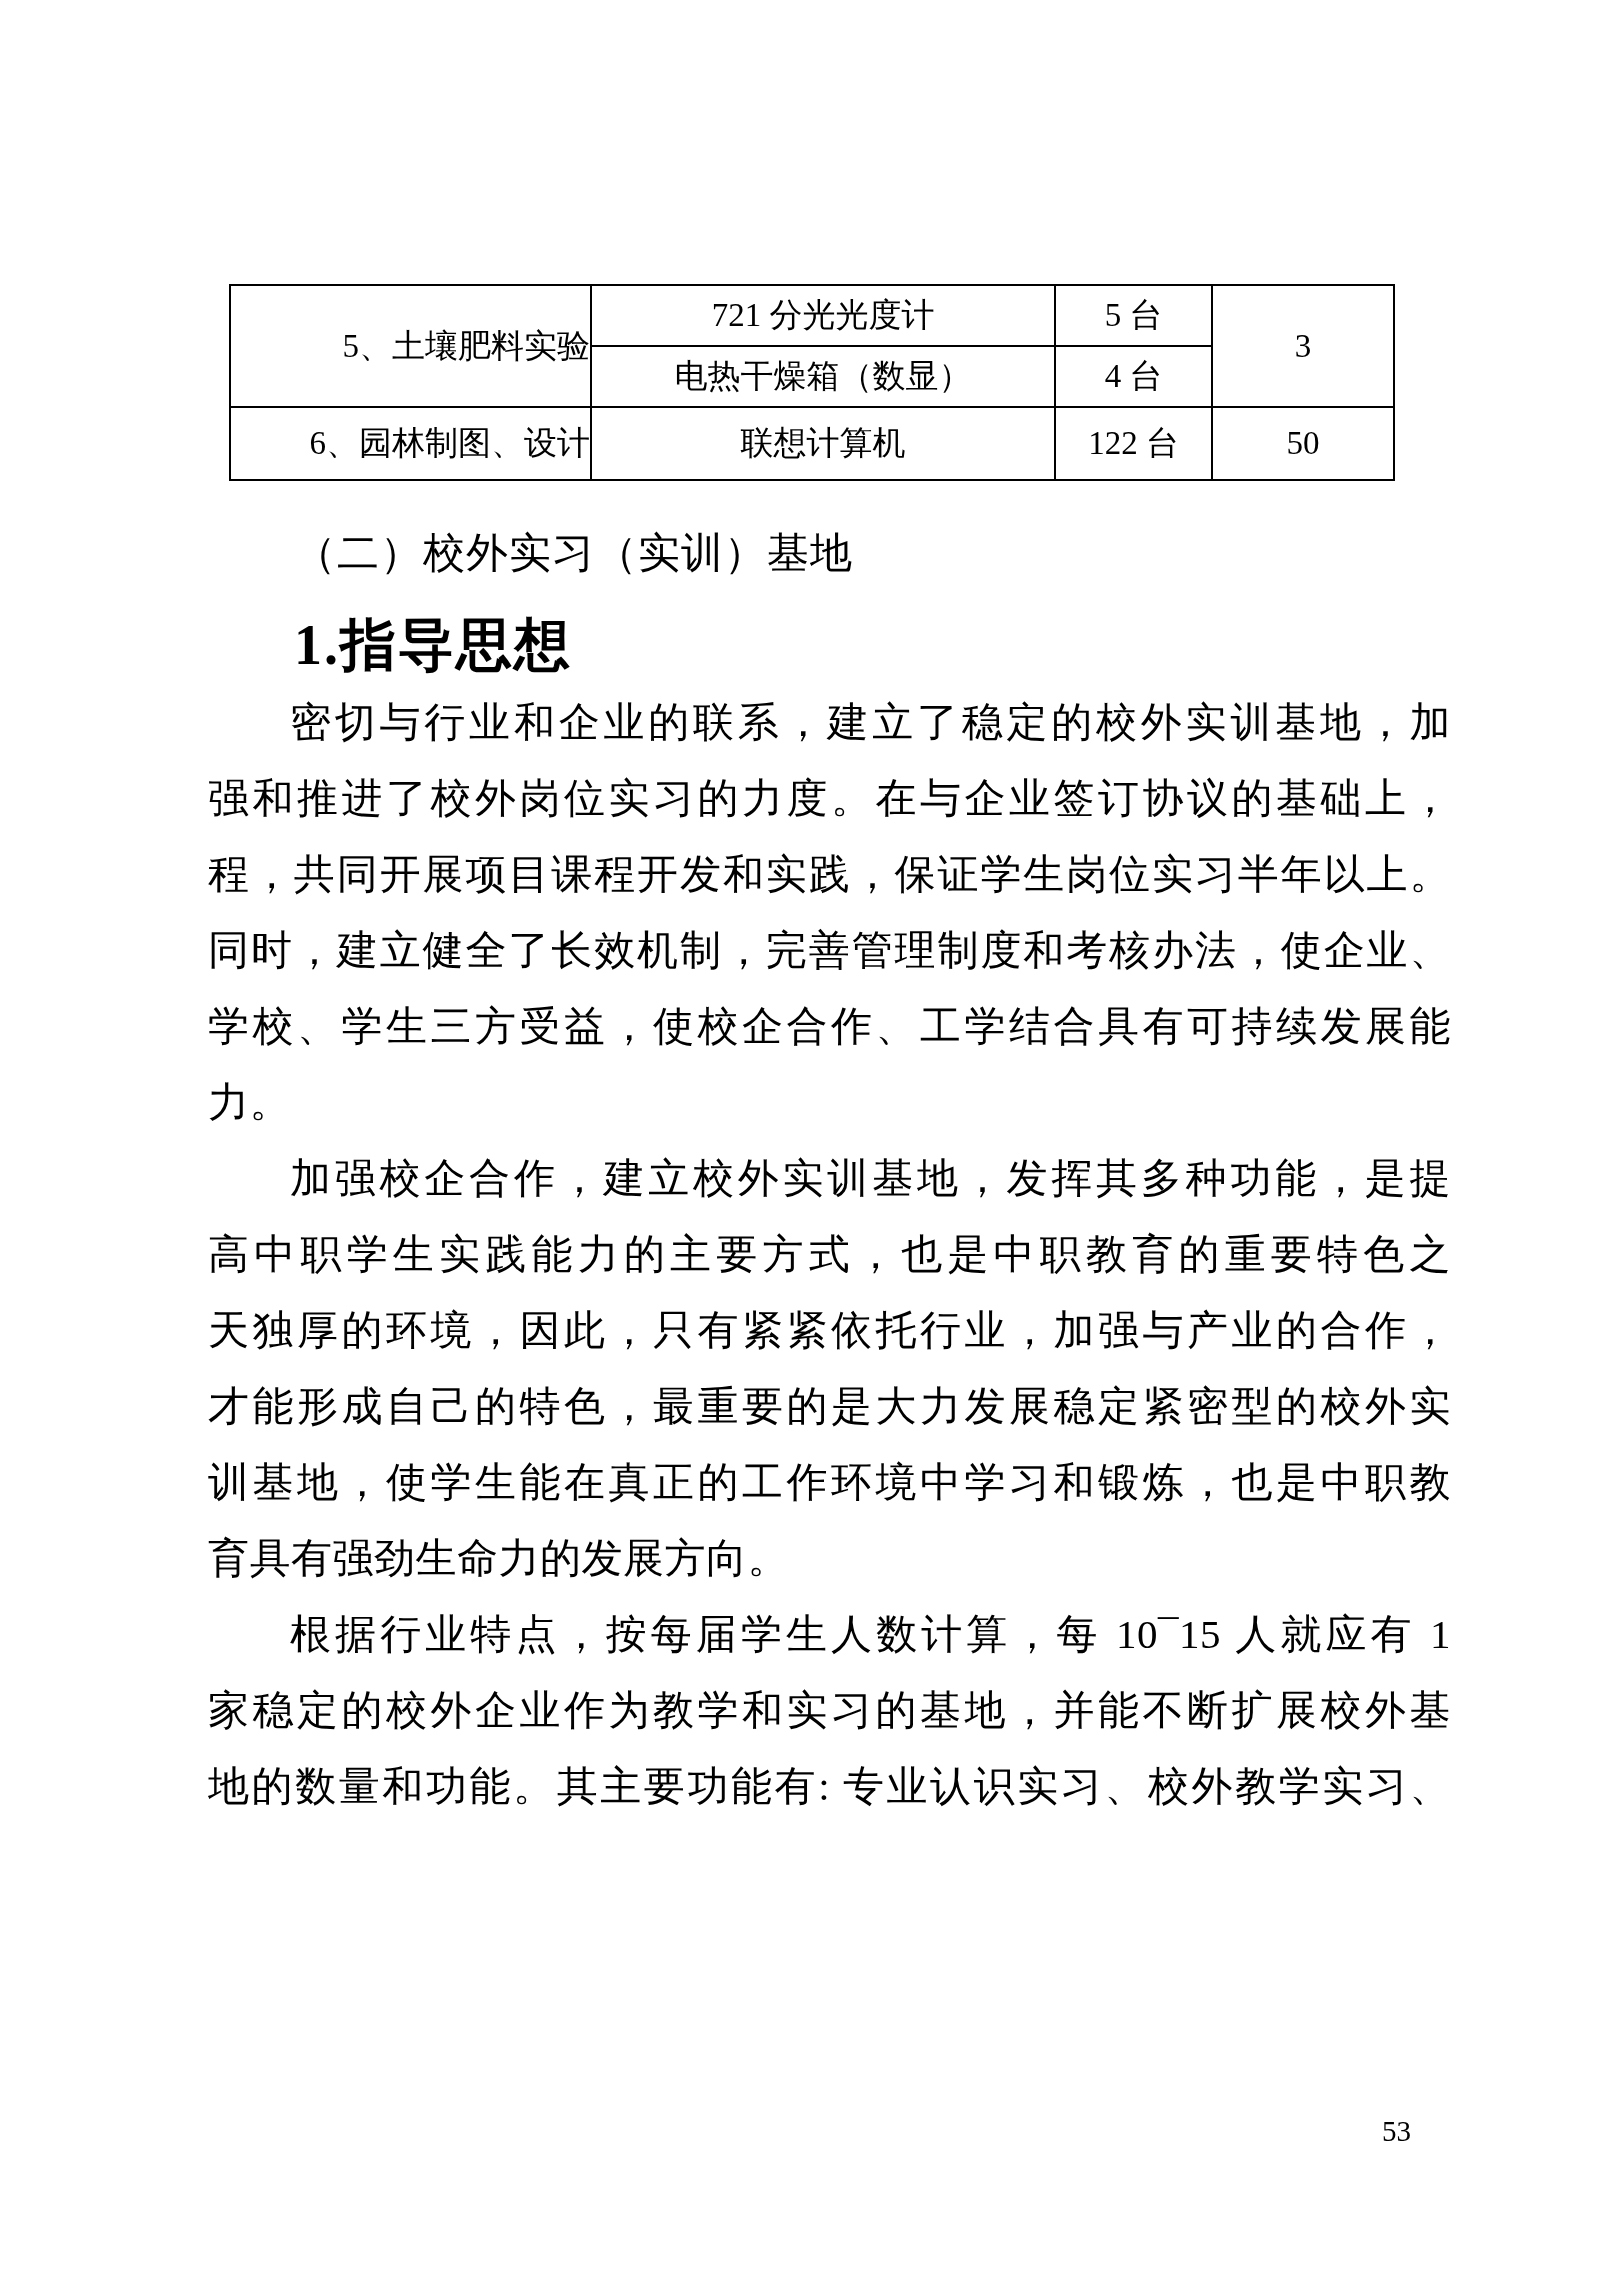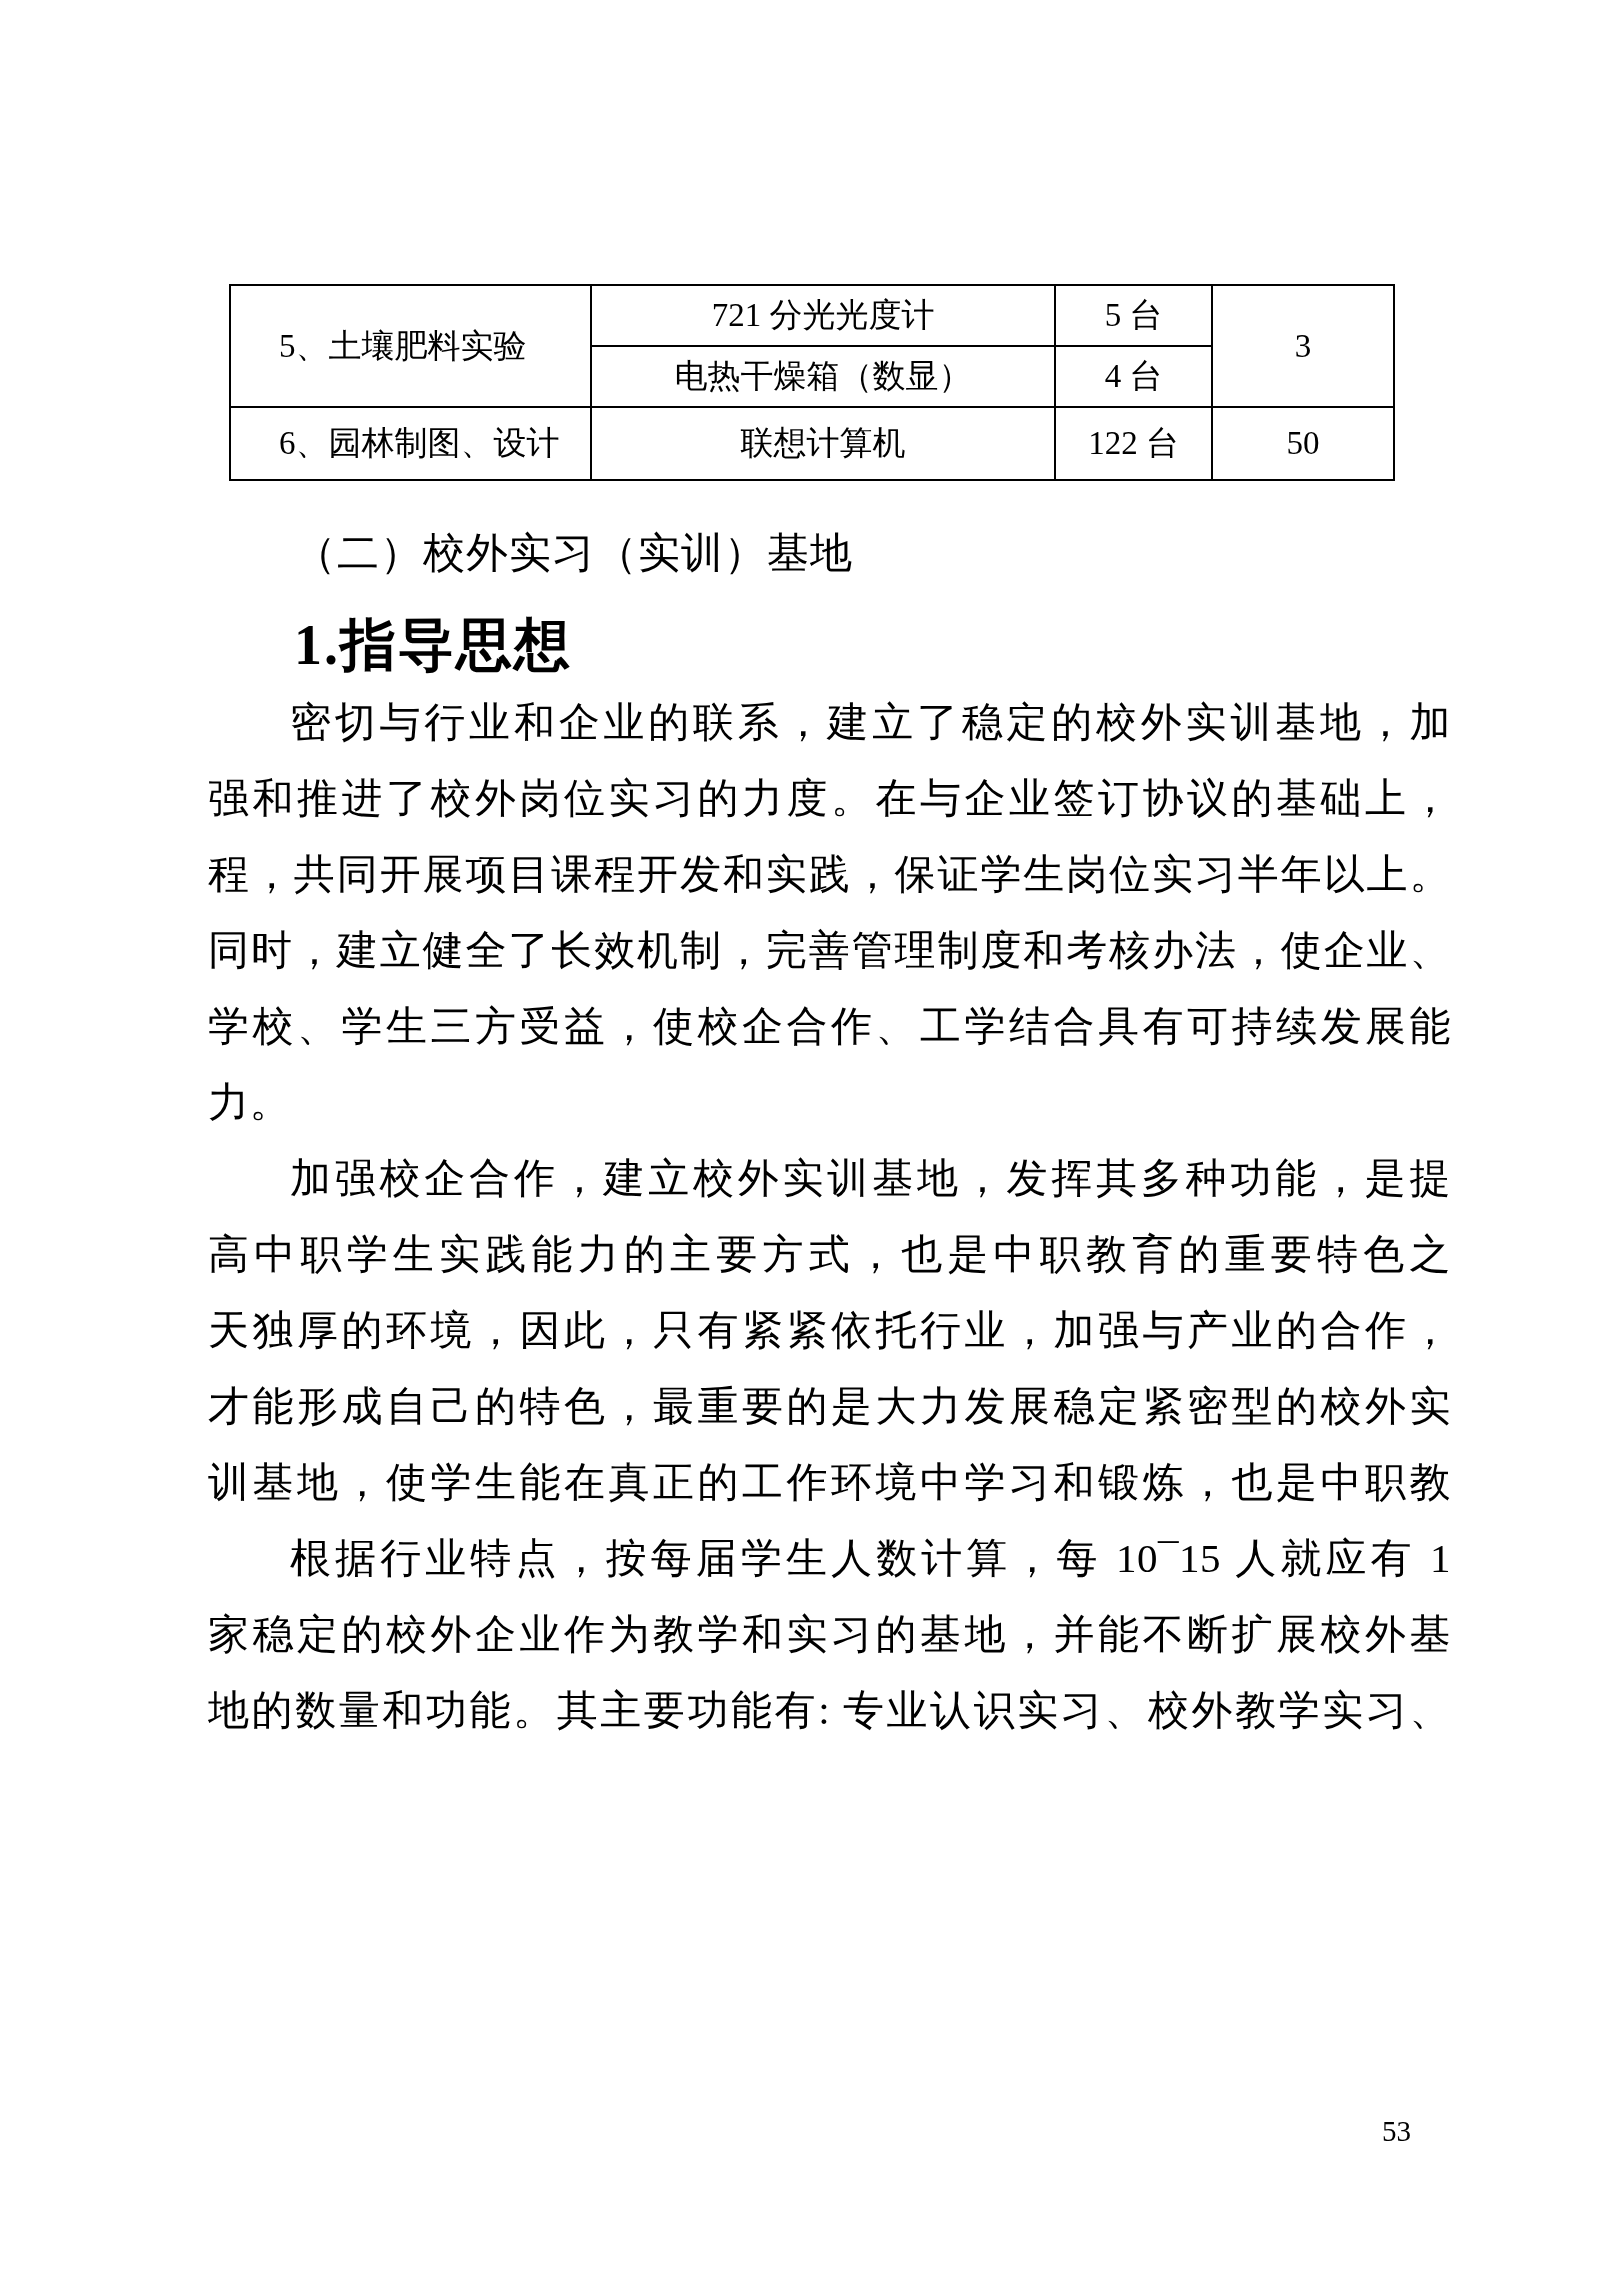--- a/index.html
+++ b/index.html
@@ -22,22 +22,22 @@
   }
   .equip-table td {
     border: 2.9px solid #000000;
     font-size: 33px;
     text-align: center;
     vertical-align: middle;
     padding: 0;
     overflow: hidden;
   }
   .equip-table td.left-cell {
-    text-align: left;
-    padding-left: 48px;
+    text-align: right;
+    padding-left: 20px;
   }
   .row-a { height: 61px; }
   .row-b { height: 61px; }
   .row-c { height: 73px; }
   
   .sec-heading {
     position: absolute;
     left: 294px;
     top: 525px;
     font-size: 42px;
@@ -122,20 +122,21 @@
       <div class="ln">同时，建立健全了长效机制，完善管理制度和考核办法，使企业、</div>
       <div class="ln">学校、学生三方受益，使校企合作、工学结合具有可持续发展能</div>
       <div class="ln last">力。</div>
     </div>
     <div>
       <div class="ln first">加强校企合作，建立校外实训基地，发挥其多种功能，是提</div>
       <div class="ln">高中职学生实践能力的主要方式，也是中职教育的重要特色之</div>
       <div class="ln">天独厚的环境，因此，只有紧紧依托行业，加强与产业的合作，</div>
       <div class="ln">才能形成自己的特色，最重要的是大力发展稳定紧密型的校外实</div>
       <div class="ln">训基地，使学生能在真正的工作环境中学习和锻炼，也是中职教</div>
+      <div class="ln last">育具有强劲生命力的发展方向。</div>
     </div>
     <div>
       <div class="ln first">根据行业特点，按每届学生人数计算，每 10¯15 人就应有 1</div>
       <div class="ln">家稳定的校外企业作为教学和实习的基地，并能不断扩展校外基</div>
       <div class="ln">地的数量和功能。其主要功能有: 专业认识实习、校外教学实习、</div>
     </div>
   </div>
 
   <div class="page-number">53</div>
 

